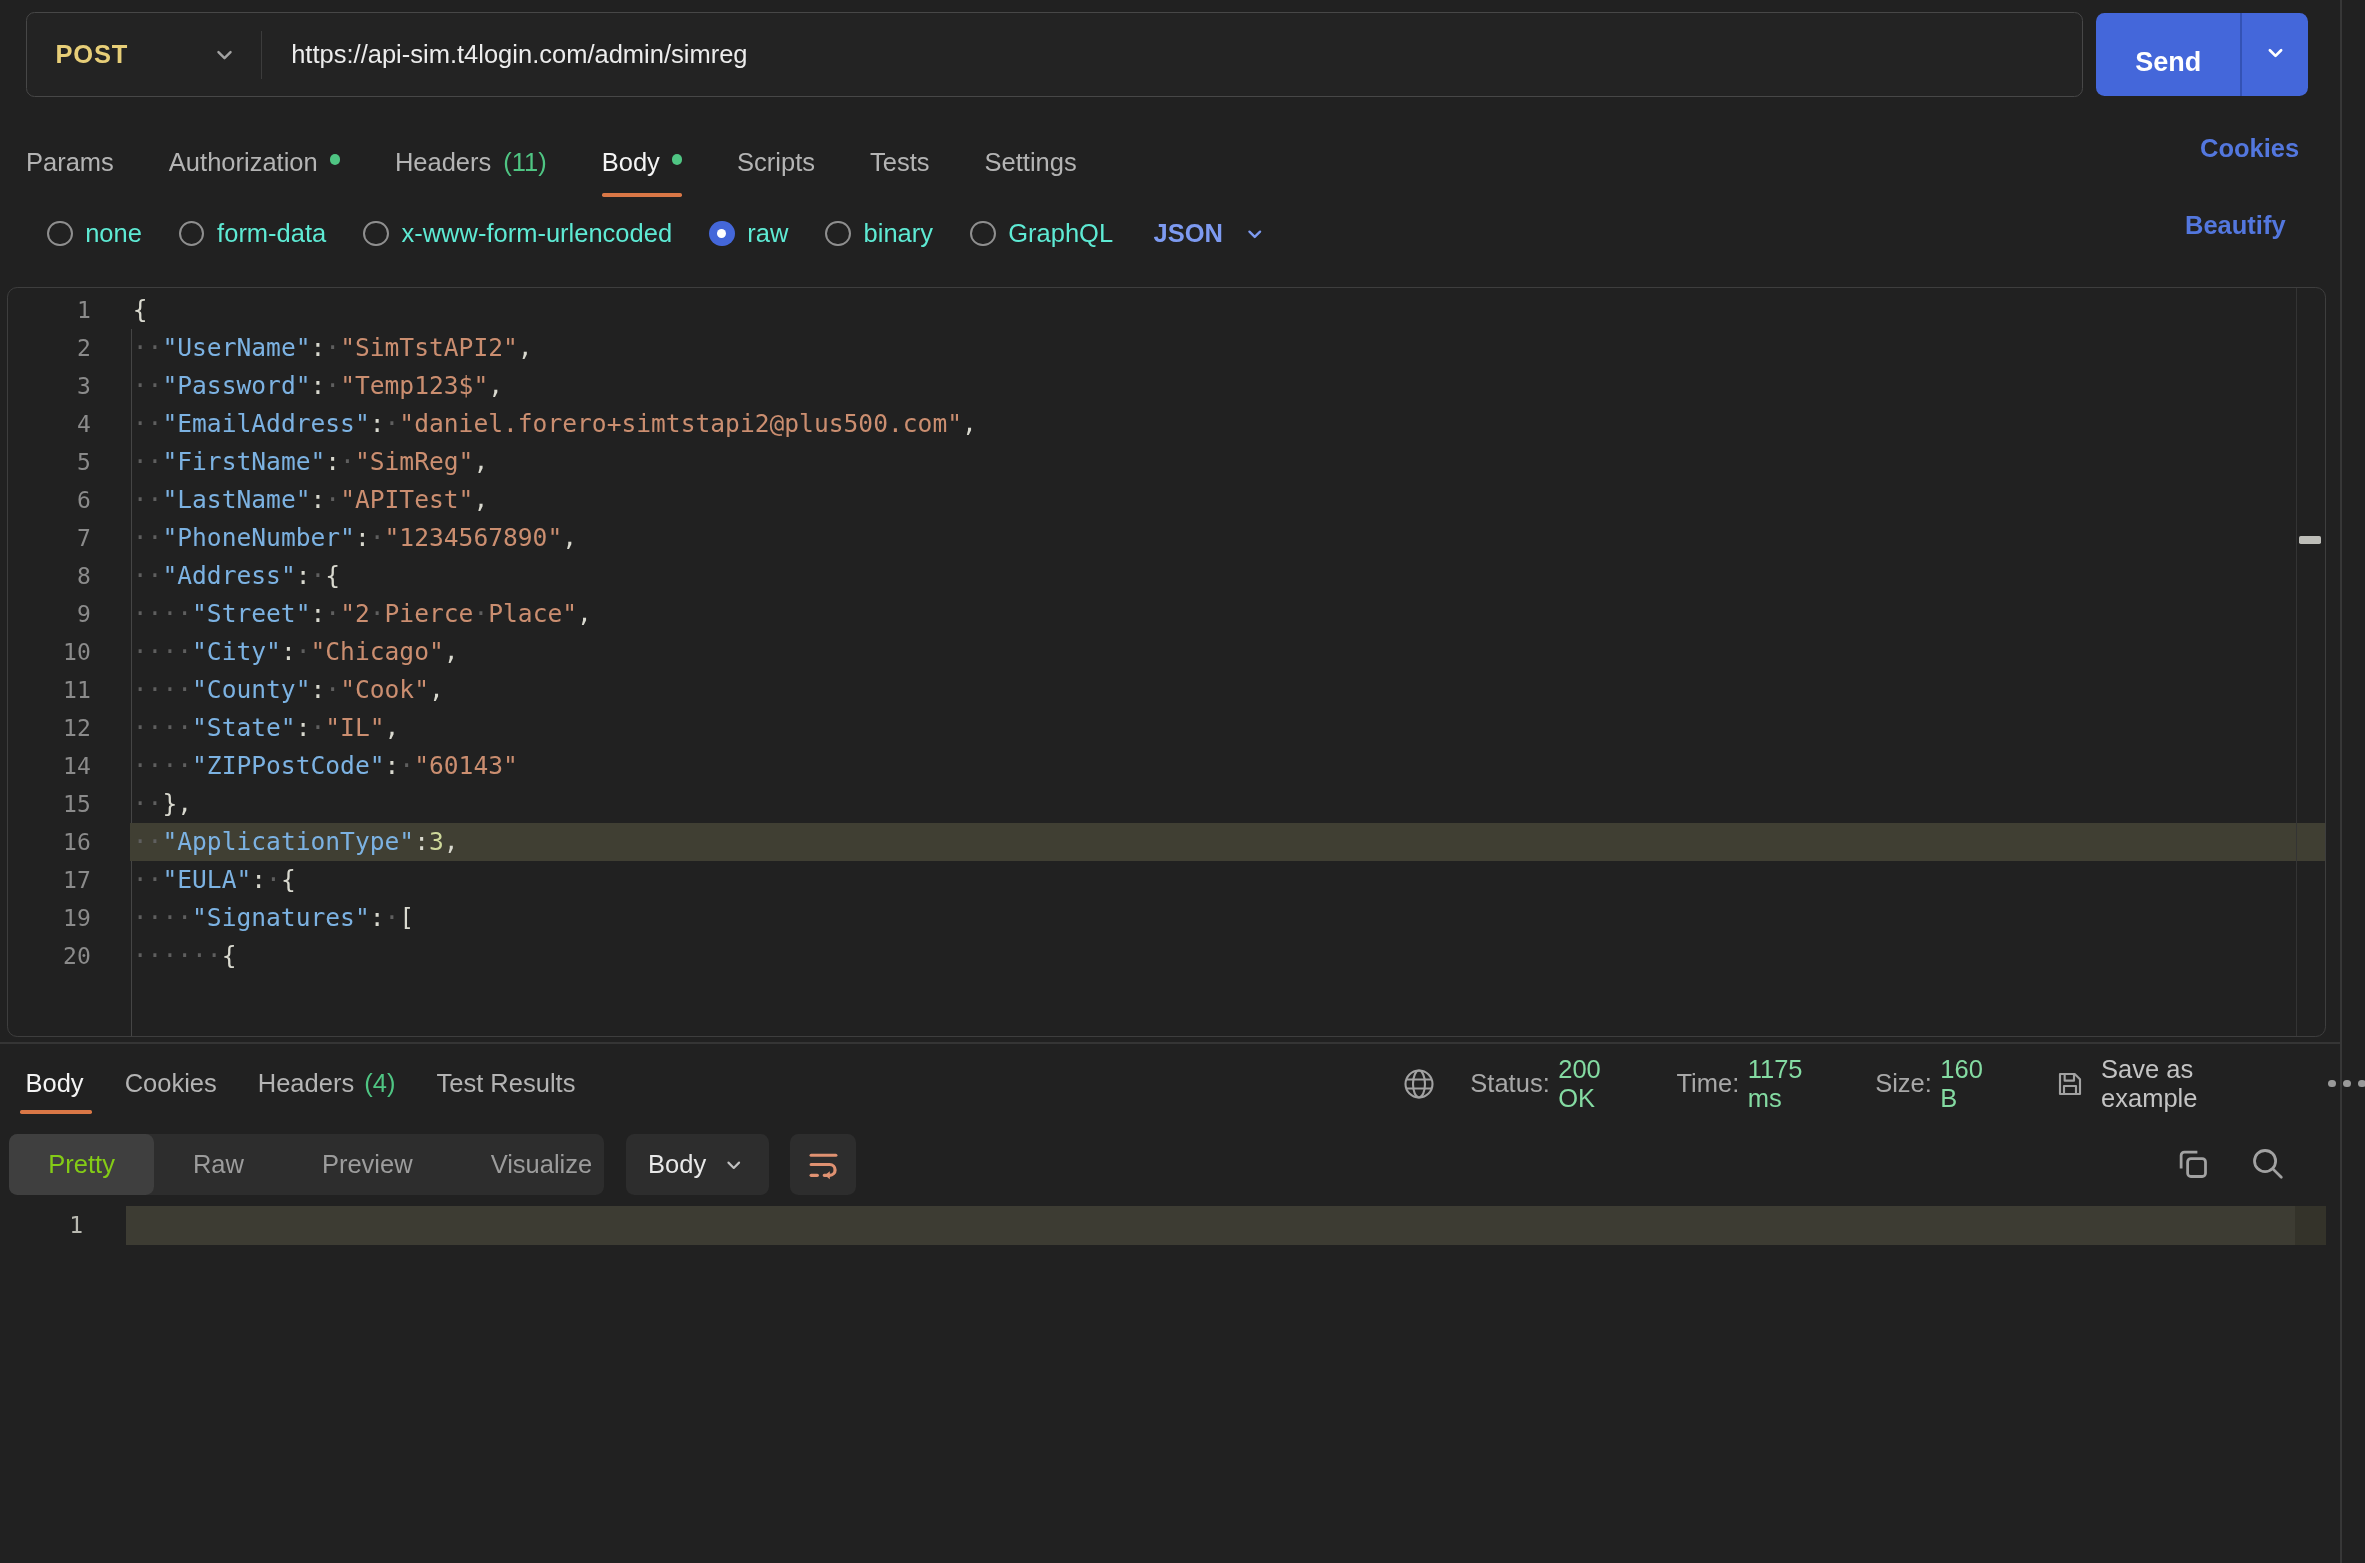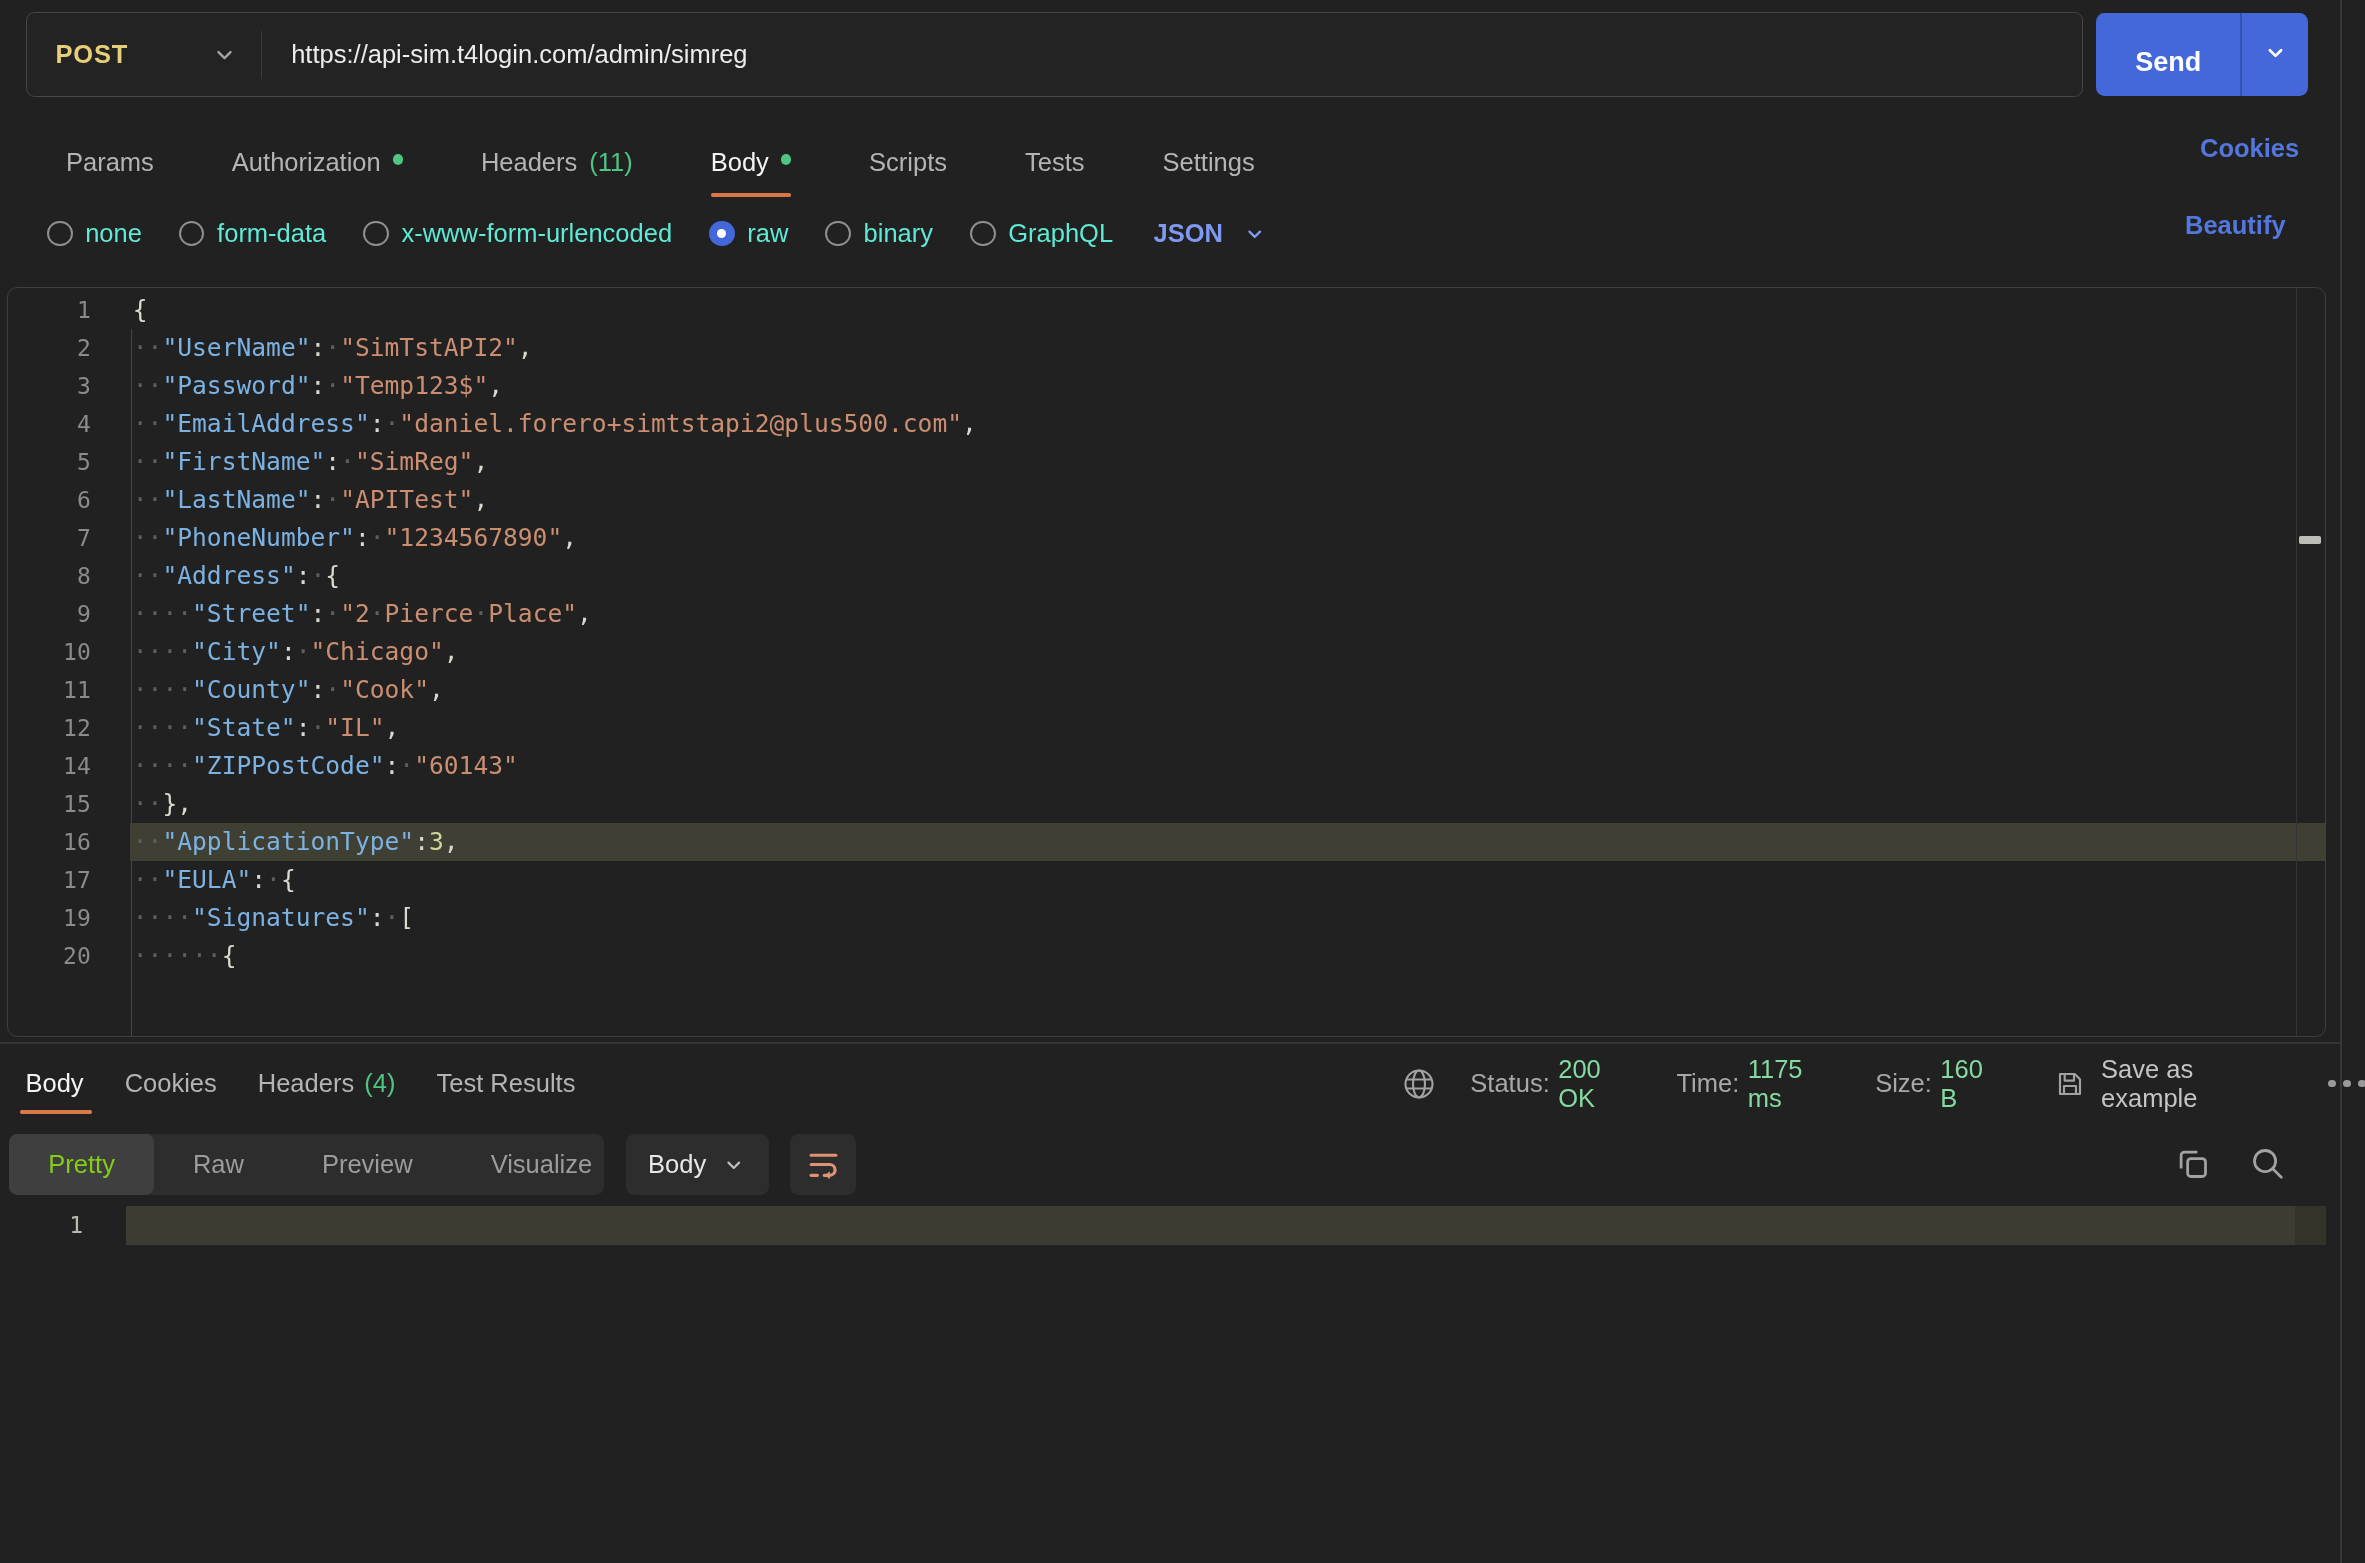--- a/index.html
+++ b/index.html
@@ -36,21 +36,21 @@
     background:#4467da; border-radius:8.5px; display:flex; overflow:hidden; cursor:pointer;
   }
   .send-main { flex:1; display:flex; align-items:center; justify-content:center;
     color:#ffffff; font-size:27px; font-weight:bold;margin-top:16px; }
   .send-sep { width:1.7px; background:#3352b5; }
   .send-caret { width:66px; display:flex; align-items:center; justify-content:center; }
 
   
   .req-tabs {
     position:absolute; left:26px; top:127px; height:70px;
-    display:flex; gap:78px; align-items:stretch;margin-left:40px;
+    display:flex; gap:55px; align-items:stretch;
   }
   .tab { position:relative; display:flex; align-items:center; gap:12px;
     color:#b4b4b4; font-size:25.5px; cursor:pointer; }
   .tab.active { color:#f4f4f4; }
   .tab.active::after {
     content:""; position:absolute; left:0; right:0; bottom:0; height:4.2px;
     background:#d97746; border-radius:1.7px;
   }
   .gdot { width:10.2px; height:10.2px; border-radius:50%; background:#4fc583; margin-top:-5.1px; }
   .count { color:#4fc583; }

